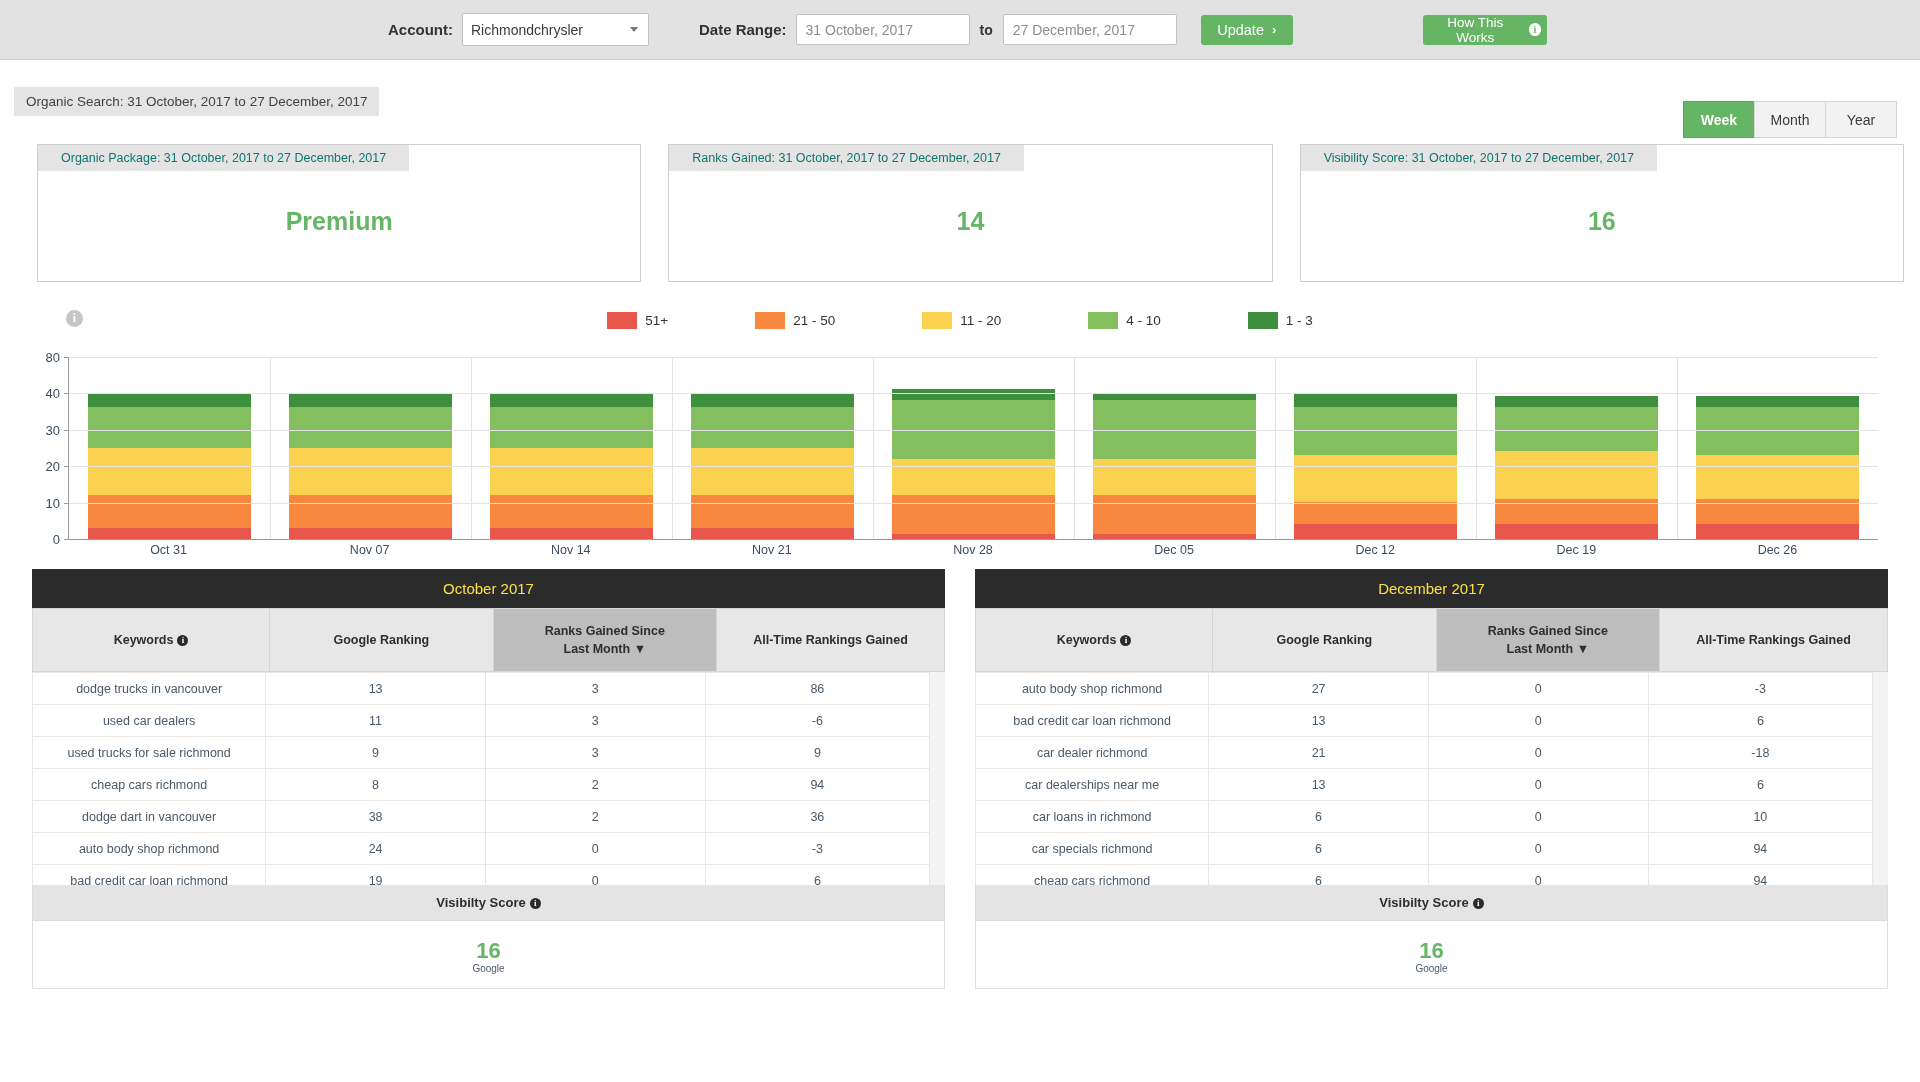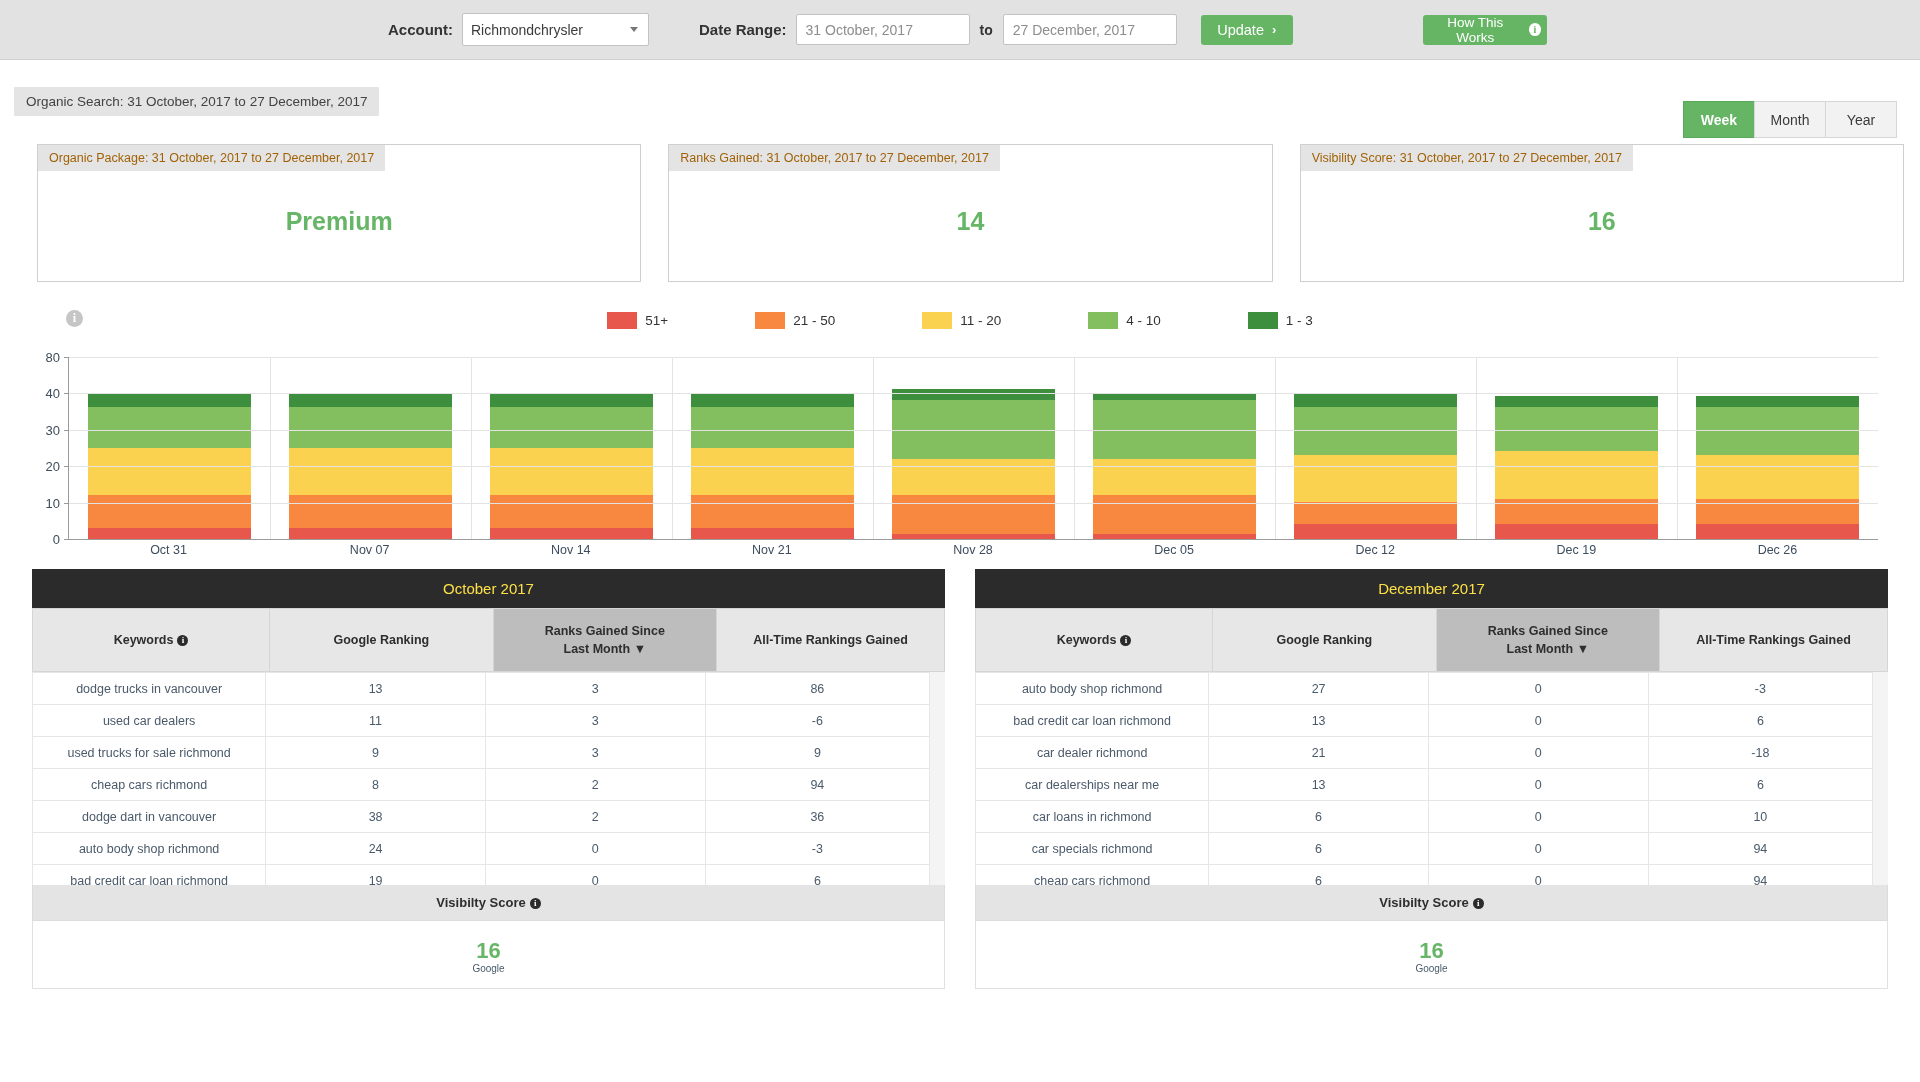--- a/index.html
+++ b/index.html
@@ -184,23 +184,23 @@
     flex: 1;
     height: 138px;
     border: 1px solid #cfcfcf;
     background: #fff;
     position: relative;
   }
   .card-tag {
     position: absolute;
     top: 0; left: 0;
     background: #e4e4e4;
-    color: #a16207;
+    color: #0f766e;
     font-size: 12.5px;
-    padding: 6px 11px;
+    padding: 6px 23px;
   }
   .card-val {
     position: absolute;
     left: 0; right: 0;
     top: 62px;
     text-align: center;
     color: #67b566;
     font-size: 25px;
     font-weight: bold;
   }

